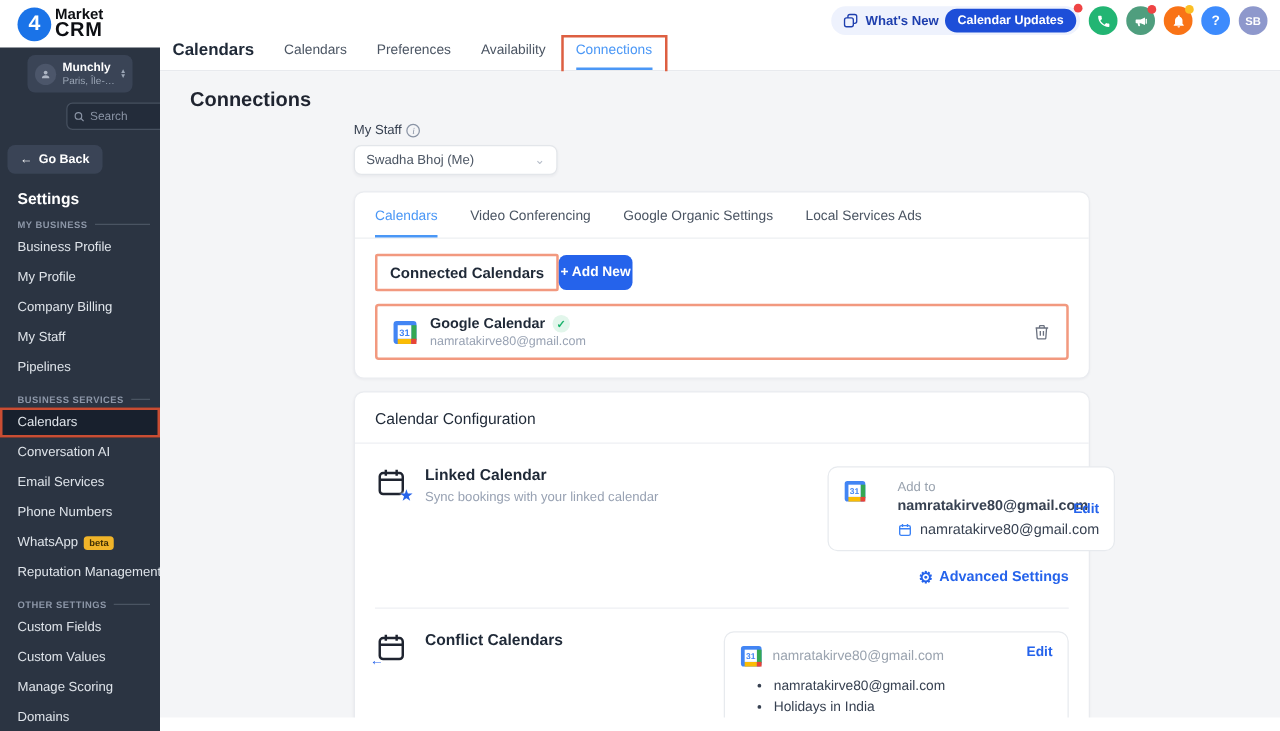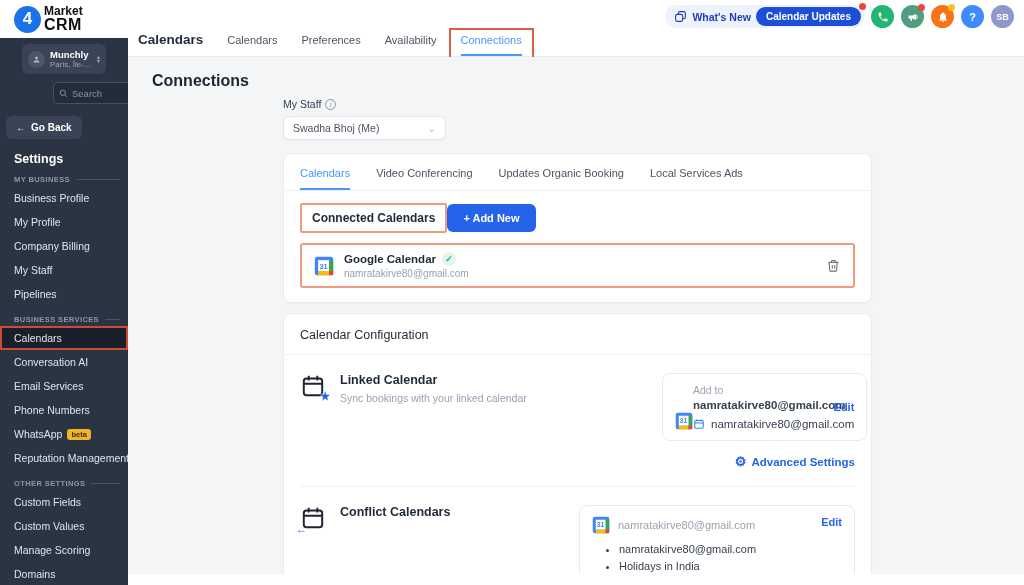--- a/index.html
+++ b/index.html
@@ -65,42 +65,42 @@
   .staff-select { margin-top:6px; width:163px; height:24px; background:#fff; border:1px solid #e3e6ea; border-radius:6px; display:flex; align-items:center; justify-content:space-between; padding:0 9px; font-size:10.5px; color:#4b5563; cursor:pointer; box-shadow:0 1px 2px rgba(16,24,40,.04); }
   .sel-chev { color:#b6bdc9; font-size:10px; }
 
   .card { background:#fff; border:1px solid #e9ebef; border-radius:8px; box-shadow:0 1px 2px rgba(16,24,40,.04); }
   .card1 { margin-top:13px; }
   .card-tabs { display:flex; gap:26px; padding:0 16px; border-bottom:1px solid #edeff2; }
   .ctab { font-size:11px; color:#4b5563; padding:13px 0 11px; cursor:pointer; }
   .ctab.active { color:#4a97f6; border-bottom:2px solid #4a97f6; padding-bottom:9px; }
   .connected-row { display:flex; align-items:center; padding:12px 16px 0; }
   .connected-heading { font-size:12px; font-weight:bold; color:#1f2937; border:2px solid #f2997f; border-radius:2px; padding:6px 10px; }
-  .add-new { background:#2563eb; color:#fff; font-size:11px; font-weight:bold; border:none; border-radius:6px; padding:8px 16px; cursor:pointer; font-family:"Liberation Sans", sans-serif; }
+  .add-new { background:#2563eb; color:#fff; font-size:11px; font-weight:bold; border:none; border-radius:6px; padding:8px 1px; cursor:pointer; font-family:"Liberation Sans", sans-serif; }
   .gcal-row { margin:10px 16px 14px; border:2px solid #f2997f; border-radius:3px; padding:7px 12px; display:flex; align-items:center; gap:10px; }
   .gc-texts .gc-name-row { display:flex; align-items:center; gap:6px; }
   .gc-name { font-size:11.5px; font-weight:bold; color:#1f2937; }
   .check-circ { width:14px; height:14px; border-radius:50%; background:#e2f6eb; color:#17b26a; font-size:9px; font-weight:bold; display:flex; align-items:center; justify-content:center; }
   .gc-email { font-size:10px; color:#98a2b3; margin-top:2px; }
   .trash { margin-left:auto; cursor:pointer; }
 
   .card2 { margin-top:10px; padding-bottom:10px; }
   .cfg-head { padding:14px 16px 12px; font-size:12.5px; font-weight:normal; color:#1f2937; border-bottom:1px solid #eef0f3; }
   .cfg-section { display:flex; align-items:flex-start; gap:12px; padding:18px 16px 0; }
   .cfg-icon-wrap { position:relative; width:28px; flex:none; color:#1f2430; }
   .cfg-accent { position:absolute; font-size:11px; font-weight:bold; color:#2563eb; text-shadow:0 0 2px #fff, 0 0 2px #fff; }
   .accent-br { right:-2px; bottom:-4px; }
   .accent-bl { left:-4px; bottom:-4px; }
   .cfg-title { font-size:12.5px; font-weight:bold; color:#1f2937; }
   .cfg-sub { font-size:10.5px; color:#98a2b3; margin-top:4px; width:310px; line-height:1.45; }
   .cfg-box { margin-left:auto; width:276px; border:1px solid #e7eaee; border-radius:8px; padding:10px 12px; position:relative; background:#fff; }
   .edit-link { position:absolute; right:12px; color:#2563eb; font-size:11px; font-weight:bold; cursor:pointer; }
   .edit-mid { top:50%; transform:translateY(-50%); }
   .edit-top { top:10px; }
-  .lk-row { display:flex; gap:0;align-items:flex-end; }
+  .lk-row { display:flex; gap:25px; }
   .lk-addto { font-size:10.5px; color:#9aa3af; }
   .lk-email { font-size:11.5px; color:#374151; margin-top:3px; font-weight:bold; }
   .lk-subrow { display:flex; align-items:center; gap:6px; margin-top:7px; }
   .lk-subemail { font-size:11.5px; color:#374151; }
   .advanced-row { display:flex; justify-content:flex-end; align-items:center; gap:5px; padding:14px 16px 2px; color:#2563eb; font-size:11.5px; font-weight:bold; cursor:pointer; }
   .gear { font-size:13px; line-height:1; }
   .cfg-divider { margin:16px 16px 0; border-top:1px solid #eef0f3; }
   .cf-header { display:flex; align-items:center; gap:8px; }
   .cf-email { font-size:11px; color:#9aa3af; }
   .cf-list { margin:7px 0 2px 27px; }
@@ -240,21 +240,21 @@
     </div>
     <div class="staff-select">
       <span>Swadha Bhoj (Me)</span>
       <span class="sel-chev">⌄</span>
     </div>
 
     <div class="card card1">
       <div class="card-tabs">
         <div class="ctab active">Calendars</div>
         <div class="ctab">Video Conferencing</div>
-        <div class="ctab">Updates Organic Booking</div>
+        <div class="ctab">Google Organic Settings</div>
         <div class="ctab">Local Services Ads</div>
       </div>
       <div class="connected-row">
         <div class="connected-heading">Connected Calendars</div>
         <button class="add-new">+ Add New</button>
       </div>
       <div class="gcal-row">
         <span>
           <svg width="20" height="20" viewBox="0 0 24 24">
             <rect x="1" y="1" width="22" height="22" rx="3" fill="#4285f4"></rect>

